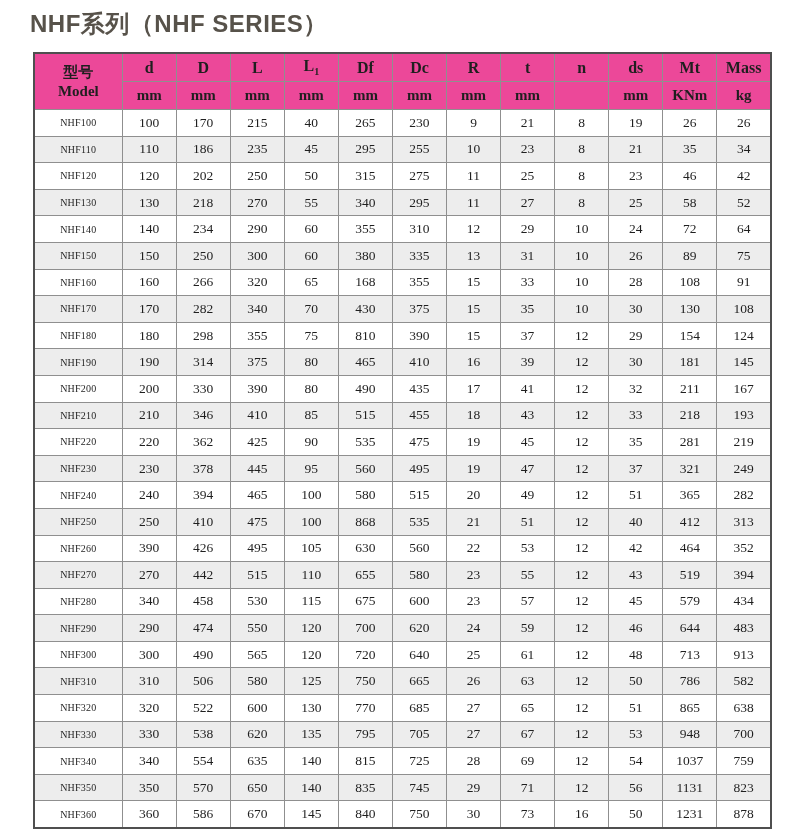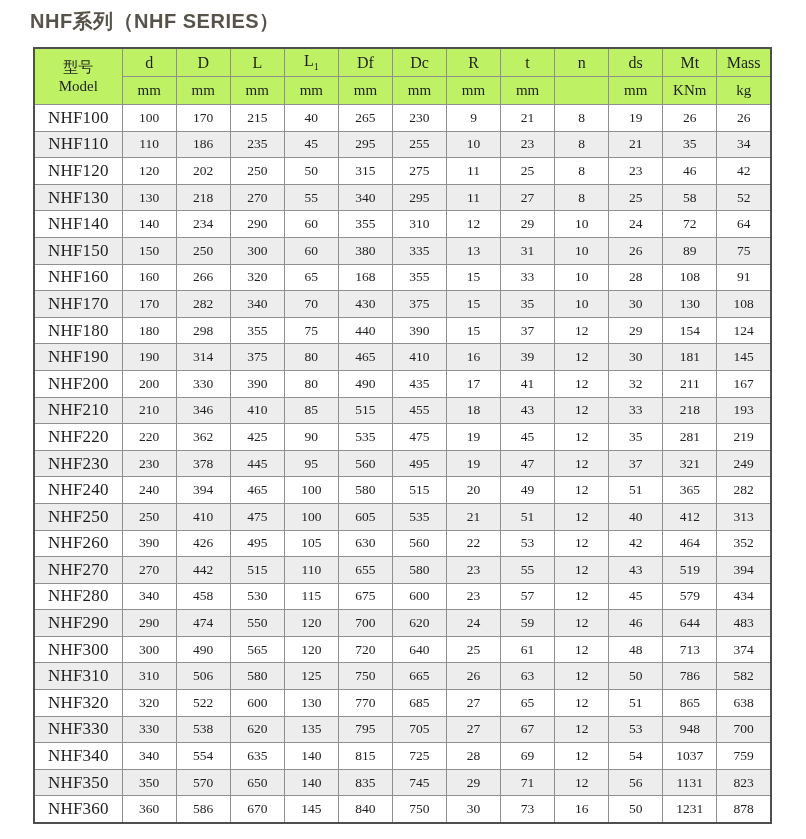--- a/index.html
+++ b/index.html
@@ -13,42 +13,42 @@
   .page {
     width: 806px;
     height: 839px;
     overflow: hidden;
     box-sizing: border-box;
   }
   .title {
     margin: 8px 0 12px 30px;
     font-family: "Liberation Sans", "DejaVu Sans", sans-serif;
     font-weight: bold;
-    font-size: 20px;
+    font-size: 24px;
     letter-spacing: 0.5px;
     color: #57524a;
   }
   table.spec {
     border-collapse: collapse;
     table-layout: fixed;
     margin-left: 33px;
     width: 739px;
     border: 2px solid #4f4f4f;
   }
   table.spec th, table.spec td {
     border: 1px solid #8f8f8f;
     text-align: center;
     vertical-align: middle;
     color: #1f1f1f;
     padding: 0;
     overflow: hidden;
   }
   thead th {
-    background: #bef264;
-    font-weight: normal;
+    background: #ec4899;
+    font-weight: bold;
     height: 27px;
     font-size: 16px;
   }
   thead tr.units th {
     font-size: 15px;
     margin-left: 34px;
   }
   th.model-hd {
     font-size: 15px;
     line-height: 1.25;
@@ -58,21 +58,21 @@
   }
   tbody td {
     height: 25.6px;
     font-size: 13.5px;
     background: #ffffff;
   }
   tbody tr:nth-child(even) td {
     background: #ededed;
   }
   tbody td.model {
-    font-size: 17px;
+    font-size: 10px;
     letter-spacing: 0.2px;
   }
   col.c-model { width: 88px; }
   col.c-num   { width: 54px; }
 </style>
 </head>
 <body>
 
 <div class="page">
 
@@ -248,21 +248,21 @@
           <td>30</td>
           <td>130</td>
           <td>108</td>
         </tr>
         <tr>
           <td class="model">NHF180</td>
           <td>180</td>
           <td>298</td>
           <td>355</td>
           <td>75</td>
-          <td>440</td>
+          <td>810</td>
           <td>390</td>
           <td>15</td>
           <td>37</td>
           <td>12</td>
           <td>29</td>
           <td>154</td>
           <td>124</td>
         </tr>
         <tr>
           <td class="model">NHF190</td>
@@ -353,21 +353,21 @@
           <td>51</td>
           <td>365</td>
           <td>282</td>
         </tr>
         <tr>
           <td class="model">NHF250</td>
           <td>250</td>
           <td>410</td>
           <td>475</td>
           <td>100</td>
-          <td>605</td>
+          <td>868</td>
           <td>535</td>
           <td>21</td>
           <td>51</td>
           <td>12</td>
           <td>40</td>
           <td>412</td>
           <td>313</td>
         </tr>
         <tr>
           <td class="model">NHF260</td>
@@ -435,21 +435,21 @@
           <td>490</td>
           <td>565</td>
           <td>120</td>
           <td>720</td>
           <td>640</td>
           <td>25</td>
           <td>61</td>
           <td>12</td>
           <td>48</td>
           <td>713</td>
-          <td>374</td>
+          <td>913</td>
         </tr>
         <tr>
           <td class="model">NHF310</td>
           <td>310</td>
           <td>506</td>
           <td>580</td>
           <td>125</td>
           <td>750</td>
           <td>665</td>
           <td>26</td>

